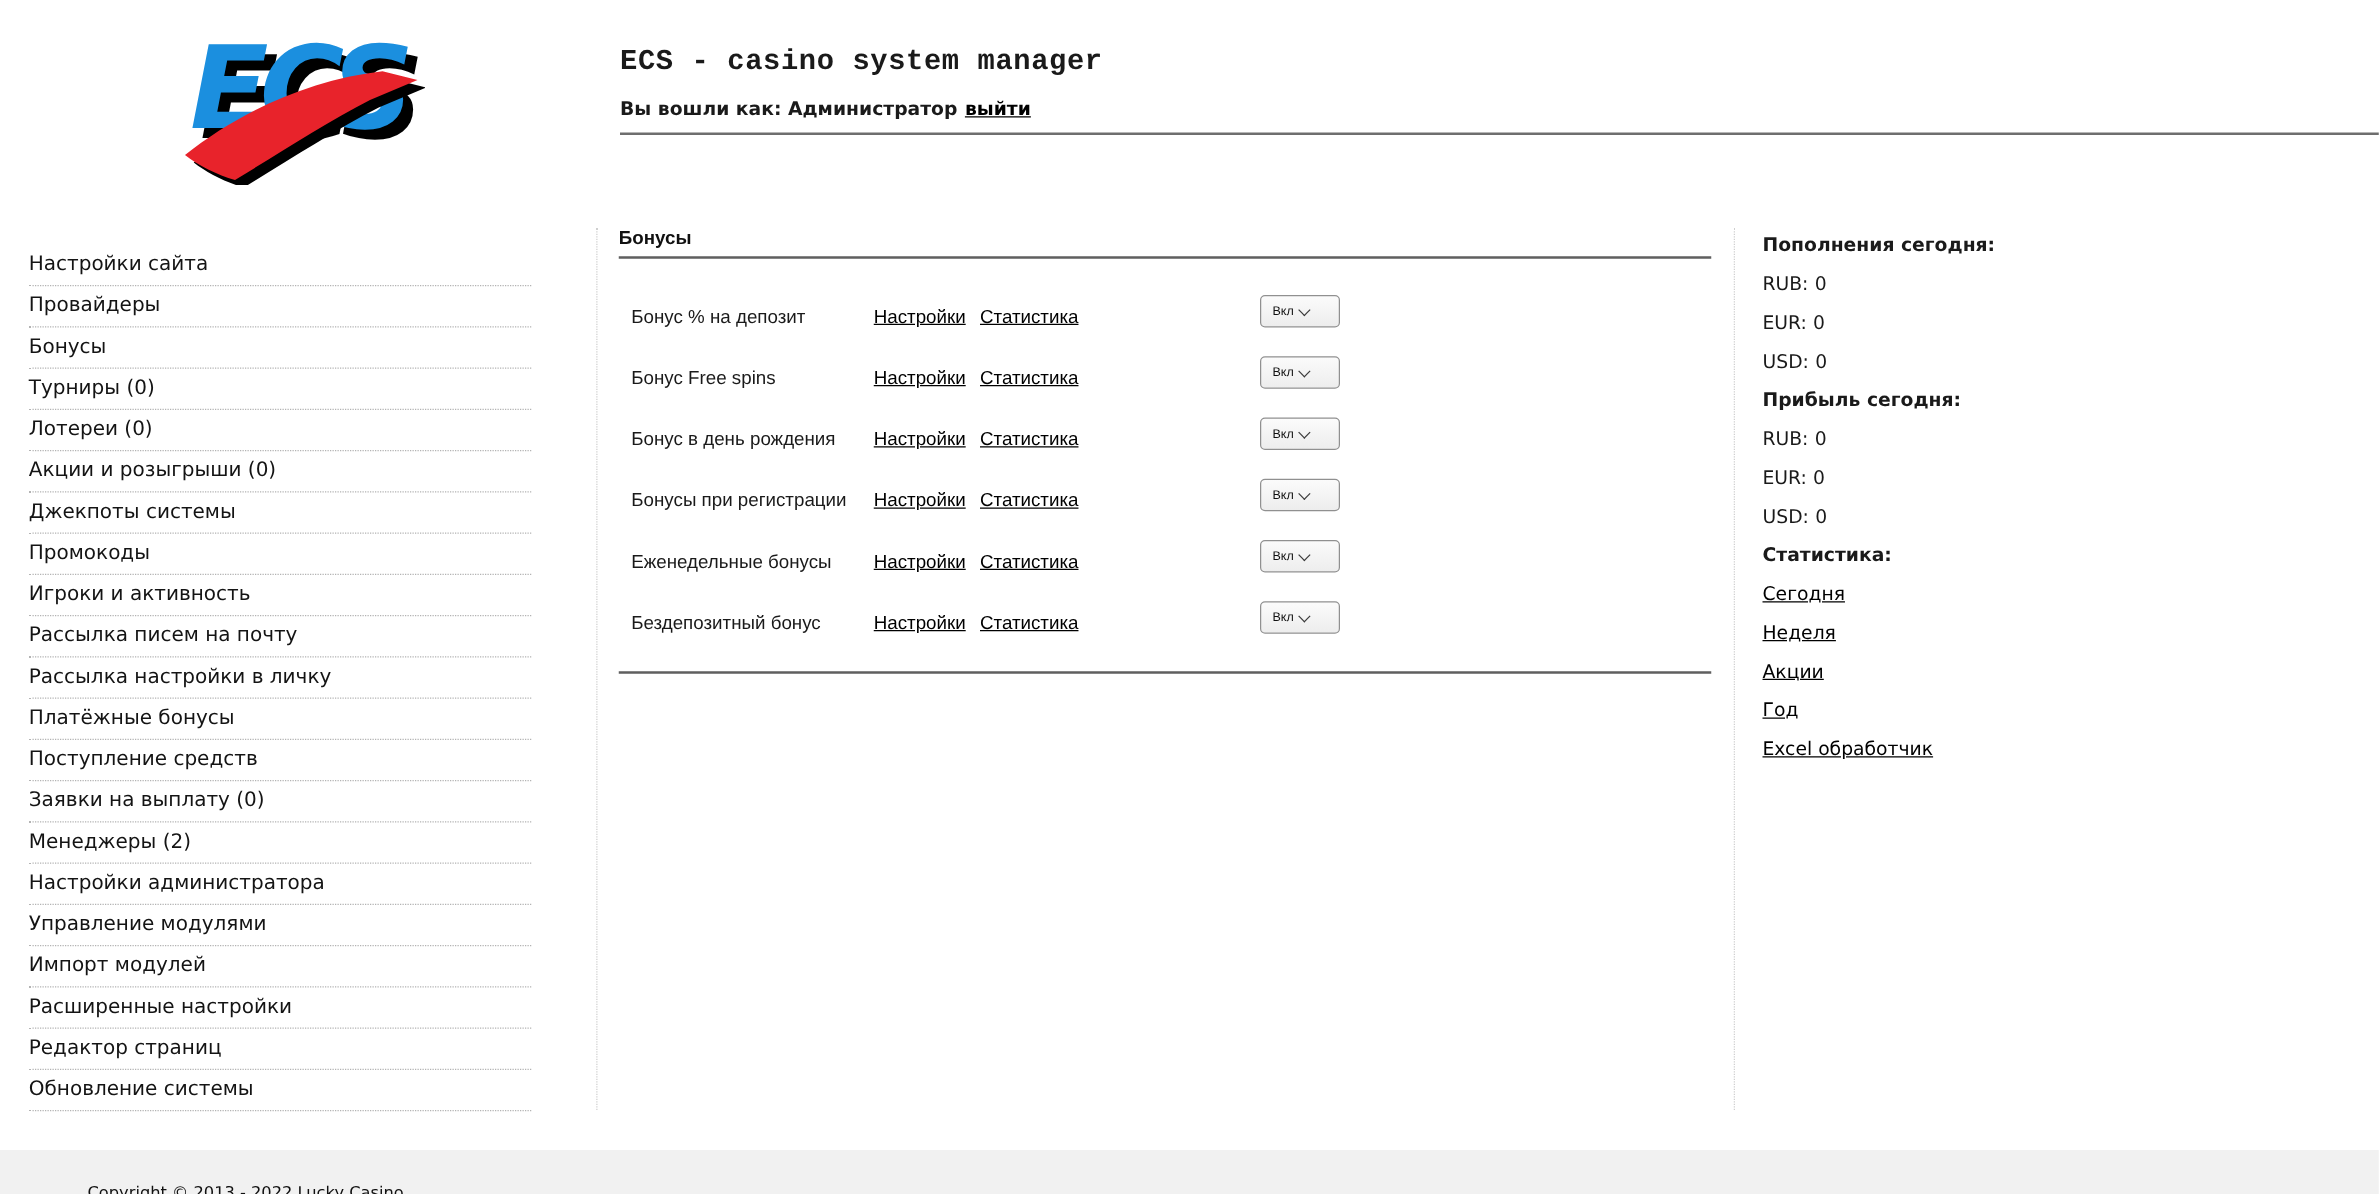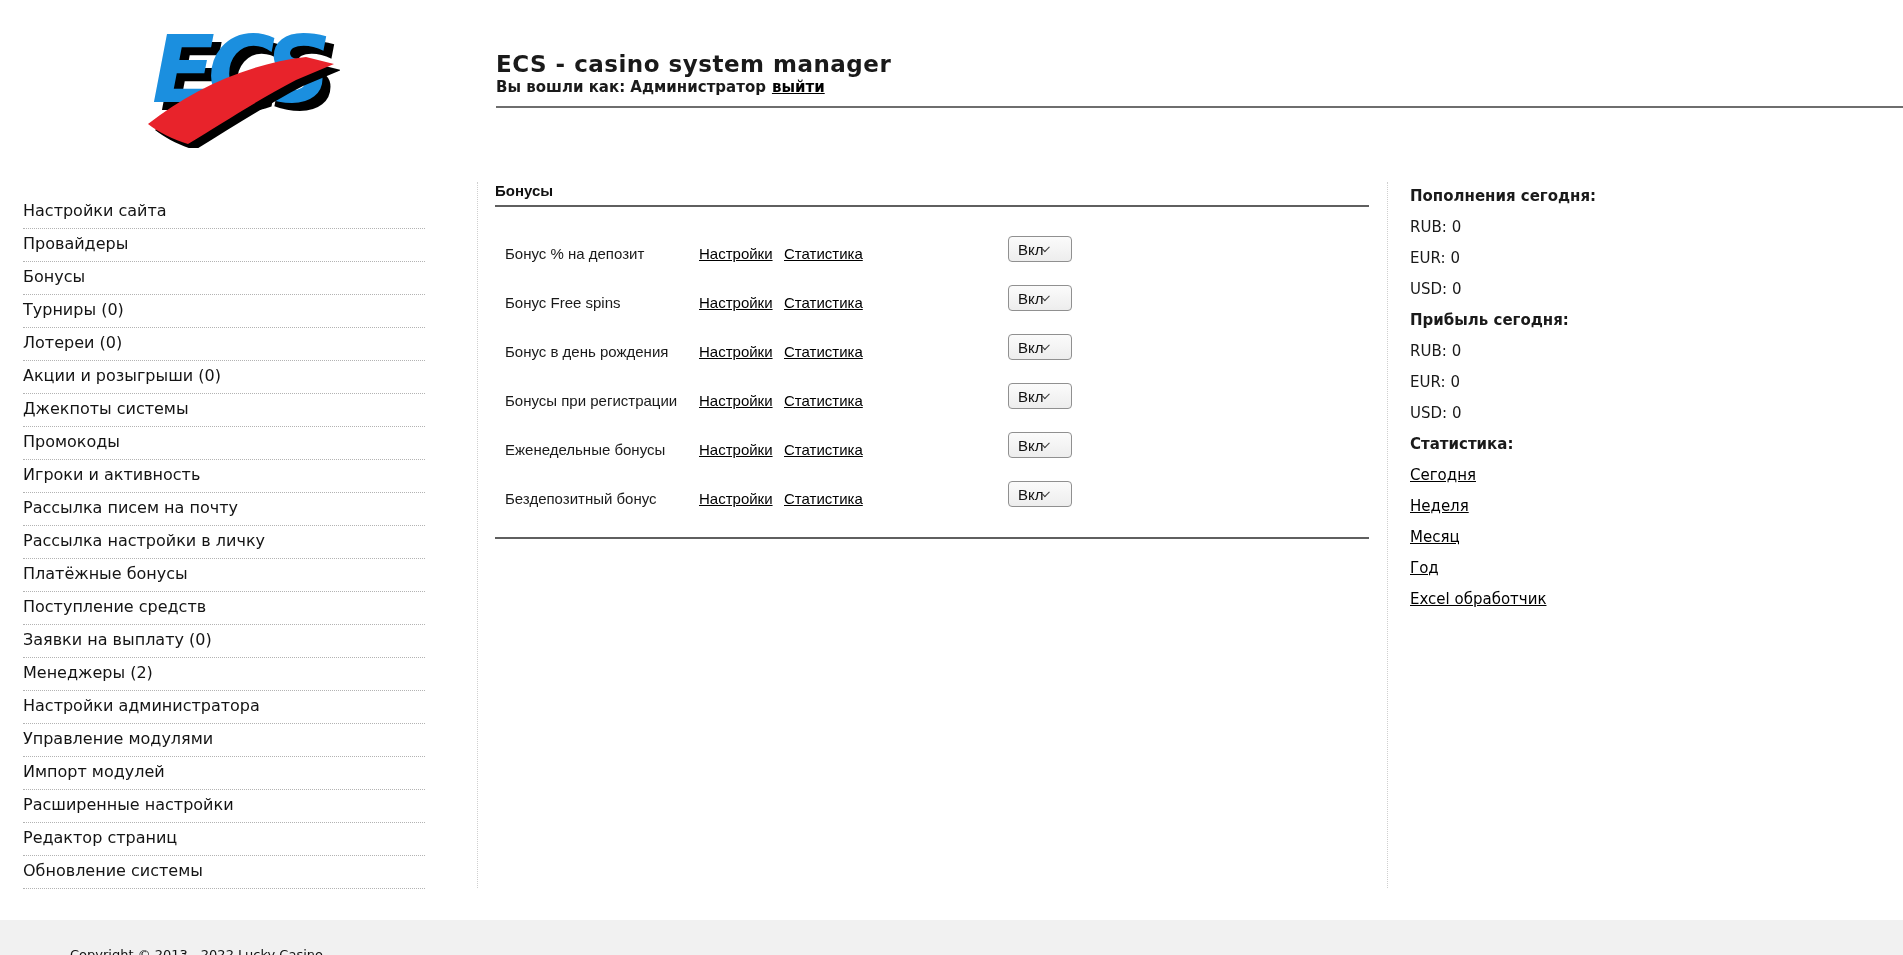--- a/index.html
+++ b/index.html
@@ -3,22 +3,22 @@
 <meta charset="utf-8">
 <style>
   * { margin:0; padding:0; box-sizing:border-box; }
   html,body { width:1903px; height:955px; overflow:hidden; background:#fff;
               font-family:"DejaVu Sans", sans-serif; color:#1a1a1a; }
 
   
   .logo { position:absolute; left:136px; top:12px; width:204px; height:136px; cursor:pointer; }
 
   
-  .header-title { position:absolute; left:496px; top:51px; font-size:23px; font-weight:bold;
-                  letter-spacing:0.5px; white-space:nowrap; }
+  .header-title { position:absolute; left:496px; top:36px; font-size:23px; font-weight:bold;
+                  letter-spacing:0.5px; white-space:nowrap;font-family:Liberation Mono, monospace; }
   .header-sub   { position:absolute; left:496px; top:78px; font-size:15px; font-weight:bold; white-space:nowrap; }
   .header-sub a { margin-left:6px; }
   a, .link { color:#000000; text-decoration:underline; cursor:pointer; }
   .header-rule { position:absolute; left:496px; right:0; top:106px; height:2px; background:#6e6e6e; }
 
   
   .sidebar { position:absolute; left:23px; top:196px; width:402px; }
   .nav-item { height:33px; padding-top:5px; font-size:16px; color:#141414;
               border-bottom:1px dotted #b3b3b3; cursor:pointer; white-space:nowrap; }
 
@@ -28,21 +28,21 @@
               padding:1px 0 0 17px; font-family:"Liberation Sans", sans-serif; }
   .main-heading { font-size:15px; font-weight:bold; line-height:16px; color:#111; }
   .main-rule { width:874px; height:2px; background:#5f5f5f; margin-top:6px; }
   .rows { margin-top:6px; }
   .bonus-row { height:49px; display:flex; align-items:flex-end; padding-left:10px; font-size:15px; }
   .bonus-label { width:194px; color:#1a1a1a; }
   .col-settings { width:85px; }
   .col-stats { width:224px; }
   .select { width:64px; height:26px; border:1px solid #909090; border-radius:4px;
             background:linear-gradient(#fbfbfb,#ededed); display:flex; align-items:center;
-            justify-content:space-between; padding:0 24px 0 9px; font-size:15px; color:#111; cursor:pointer; }
+            justify-content:space-between; padding:0 24px 0 9px; font-size:10px; color:#111; cursor:pointer; }
   .caret { width:7px; height:7px; border-right:1.6px solid #3a3a3a; border-bottom:1.6px solid #3a3a3a;
            transform:rotate(45deg) translate(-1px,-1px); }
   .bottom-rule { margin-top:30px; }
 
   
   .right-panel { position:absolute; left:1410px; top:180px; width:470px; }
   .rp-line { height:31px; display:flex; align-items:center; font-size:15px; white-space:nowrap; }
   .rp-head { font-weight:bold; font-size:15px; }
   .rp-val { margin-left:5px; }
 
@@ -197,21 +197,21 @@
     </div>
 
   <div class="rp-line rp-head">Статистика:</div>
   <div class="rp-line">
       <a>Сегодня</a>
     </div>
   <div class="rp-line">
       <a>Неделя</a>
     </div>
   <div class="rp-line">
-      <a>Месяц</a>
+      <a>Акции</a>
     </div>
   <div class="rp-line">
       <a>Год</a>
     </div>
   <div class="rp-line">
       <a>Excel обработчик</a>
     </div>
 </div>
 
 <div class="footer">

